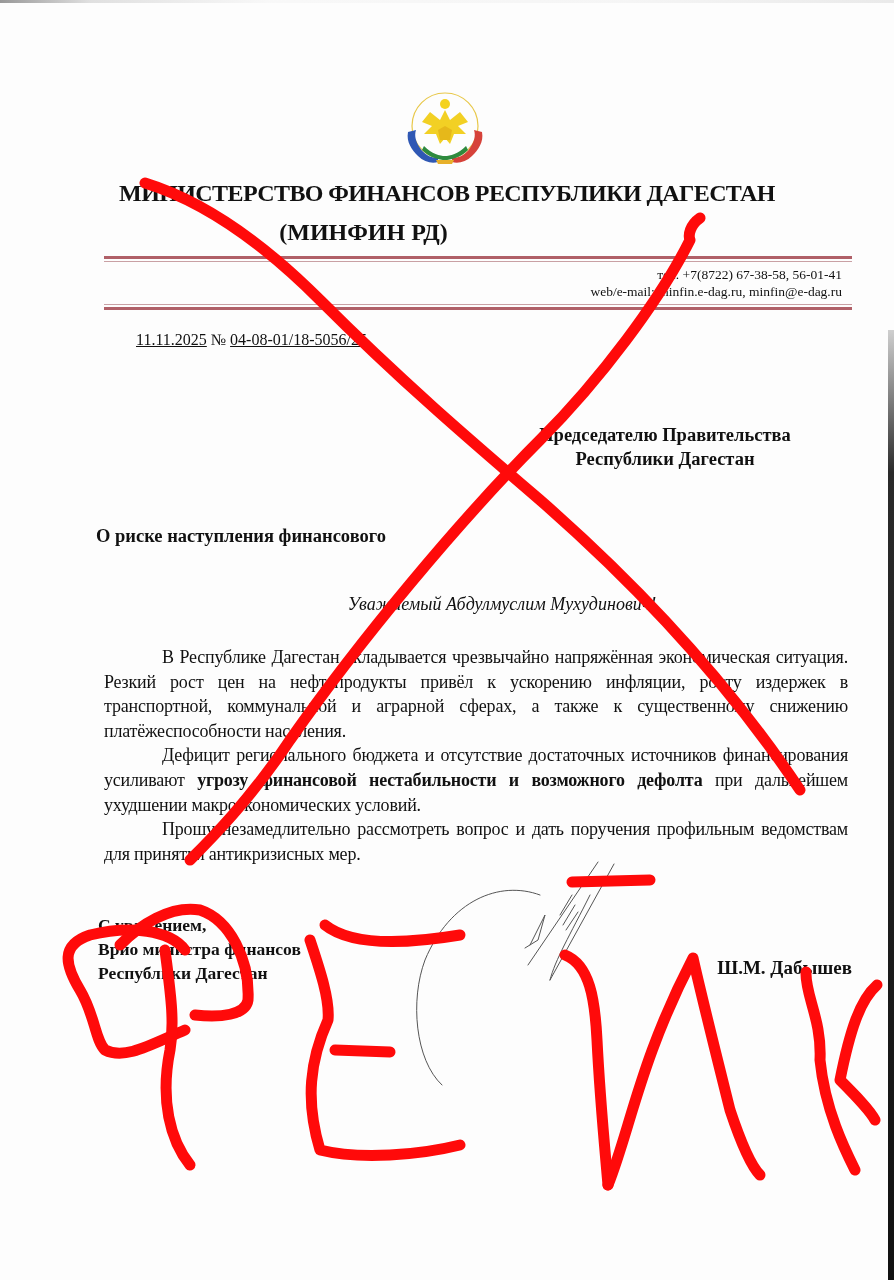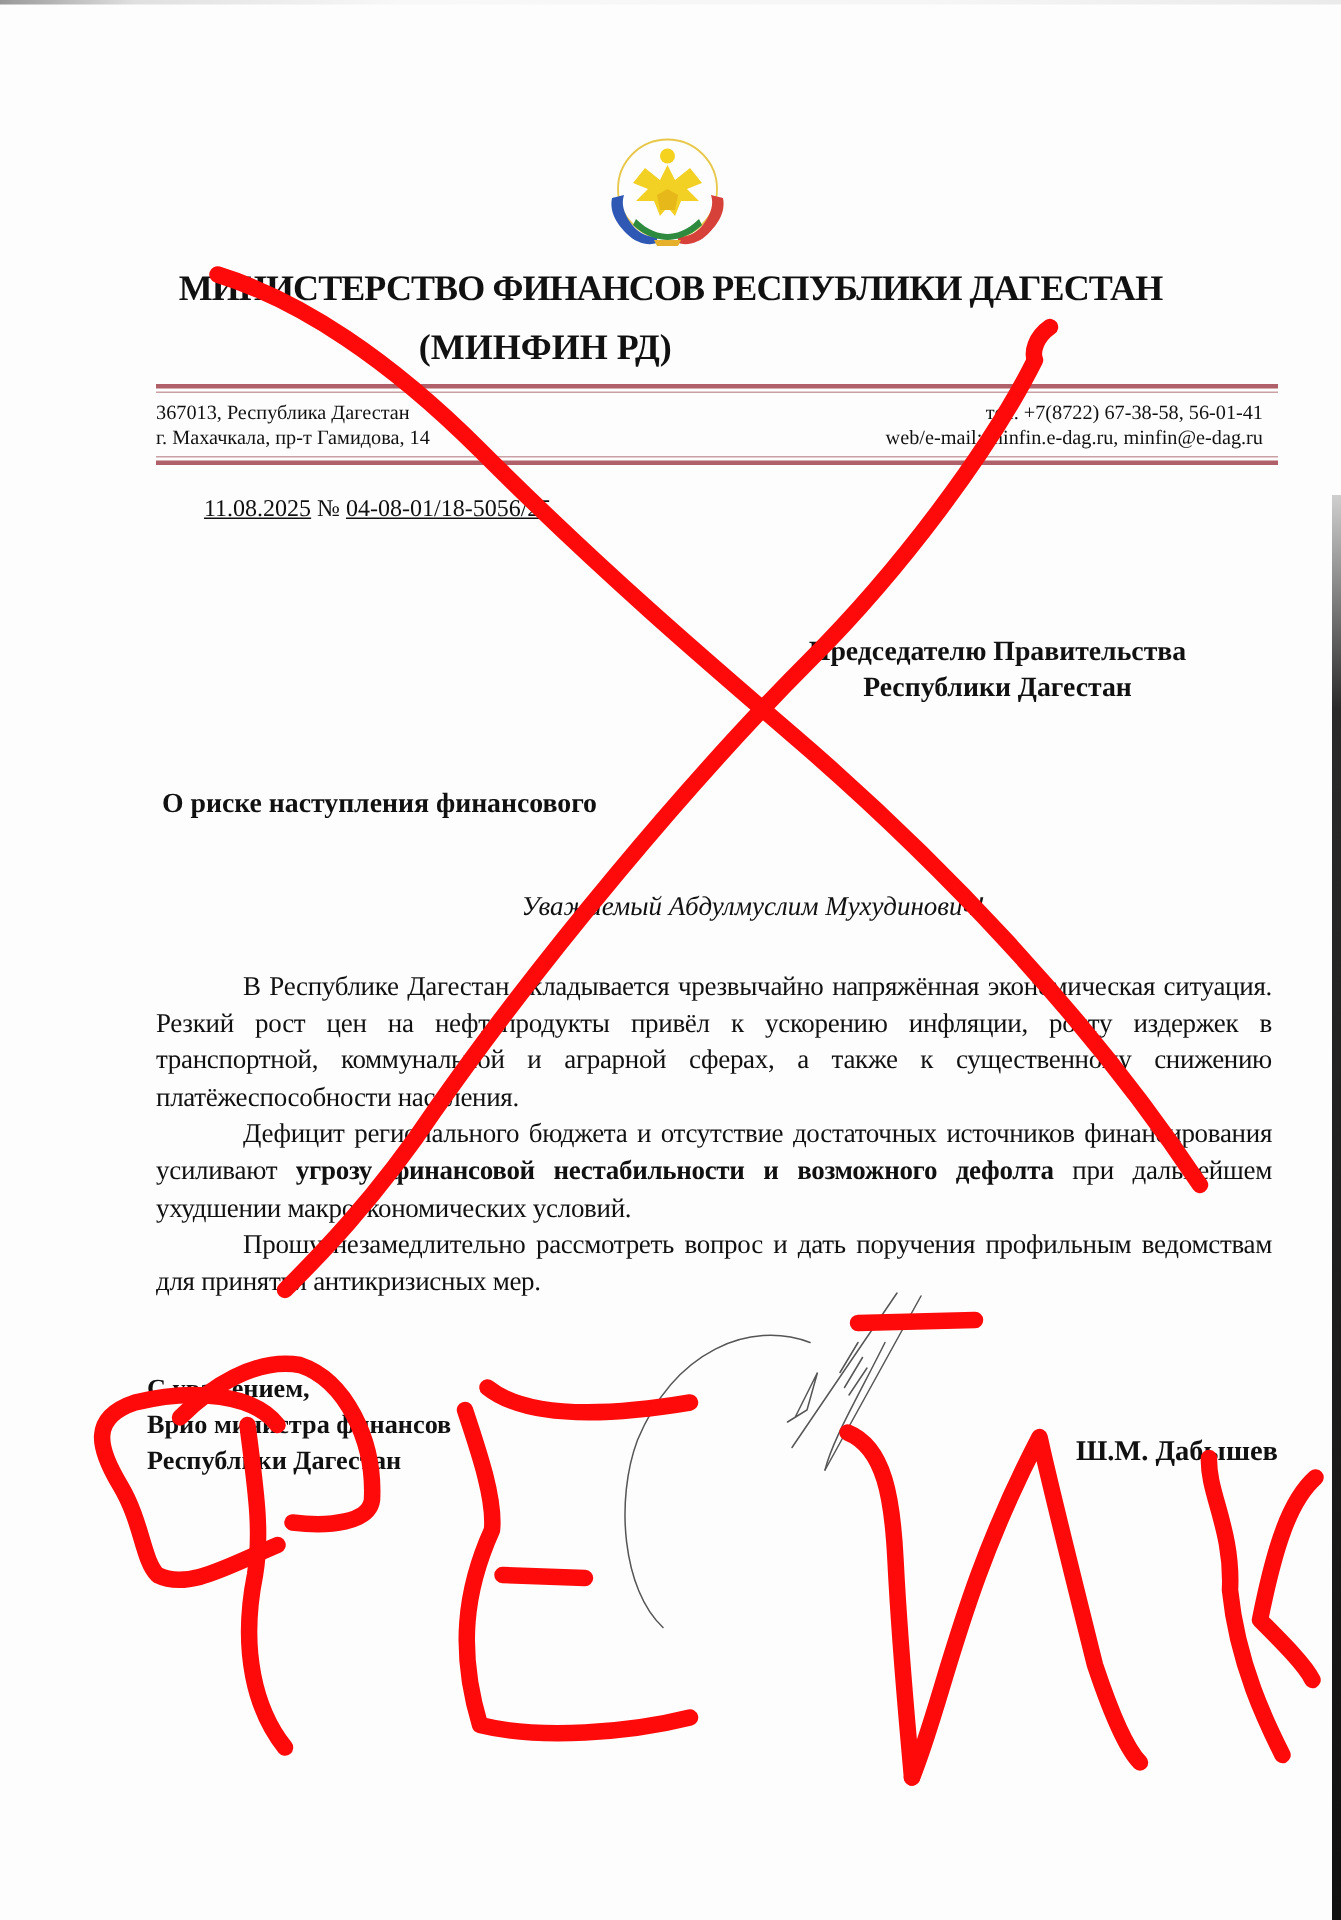--- a/index.html
+++ b/index.html
@@ -92,21 +92,21 @@
       position: absolute;
       left: 500px; top: 423px;
       width: 330px;
       text-align: center;
       font-weight: bold;
       font-size: 18.5px;
       line-height: 24px;
     }
     .subject {
       position: absolute;
-      left: 108px; top: 524px;
+      left: 96px; top: 524px;
       font-weight: bold;
       font-size: 18.5px;
       line-height: 24px;
     }
     .salutation {
       position: absolute;
       left: 0; width: 894px;
       top: 594px;
       text-align: center;
       font-style: italic;
@@ -167,36 +167,32 @@
   </svg>
 
   <div class="ministry-title" style="width:894px; transform:none; font-size:24px; letter-spacing:-0.6px;">МИНИСТЕРСТВО ФИНАНСОВ РЕСПУБЛИКИ ДАГЕСТАН</div>
   <div class="ministry-short" style="transform:none; font-size:24px; padding-left:0;">(МИНФИН РД)</div>
 
   <div class="rule rule-top">
     <div class="thick"></div>
       <div class="thin"></div>
   </div>
 
-  <div class="addr-left">
-    <div>367013, Республика Дагестан</div>
-    <div>г. Махачкала, пр-т Гамидова, 14</div>
-  </div>
   <div class="addr-right">
     <div>тел. +7(8722) 67-38-58, 56-01-41</div>
     <div>web/e-mail: minfin.e-dag.ru, minfin@e-dag.ru</div>
   </div>
 
   <div class="rule rule-bottom">
     <div class="thin" style="margin-top:0;"></div>
       <div class="thick" style="margin-top:2px;"></div>
   </div>
 
   <div class="doc-ref">
-    <span class="u">11.08.2025</span>
+    <span class="u">11.11.2025</span>
     <span>№</span>
     <span class="u">04-08-01/18-5056/25</span>
   </div>
 
   <div class="addressee">
     <div>Председателю Правительства</div>
     <div>Республики Дагестан</div>
   </div>
 
   <div class="subject">

